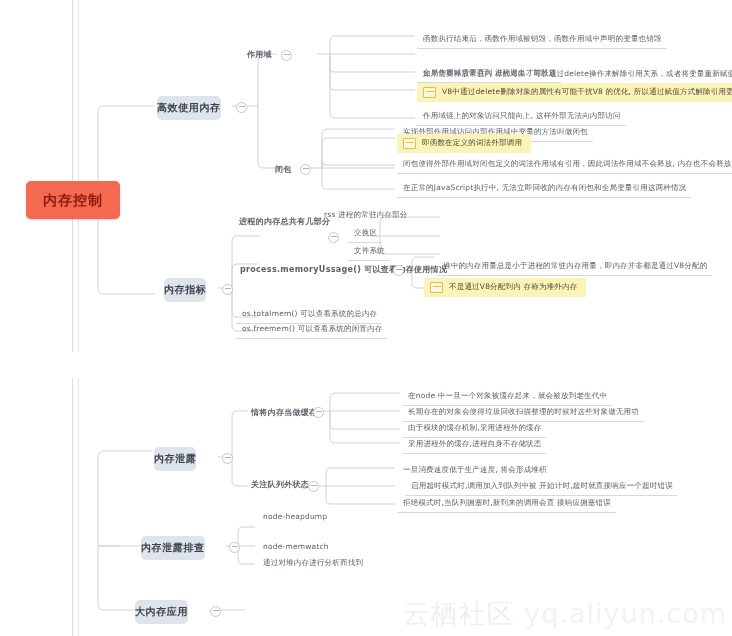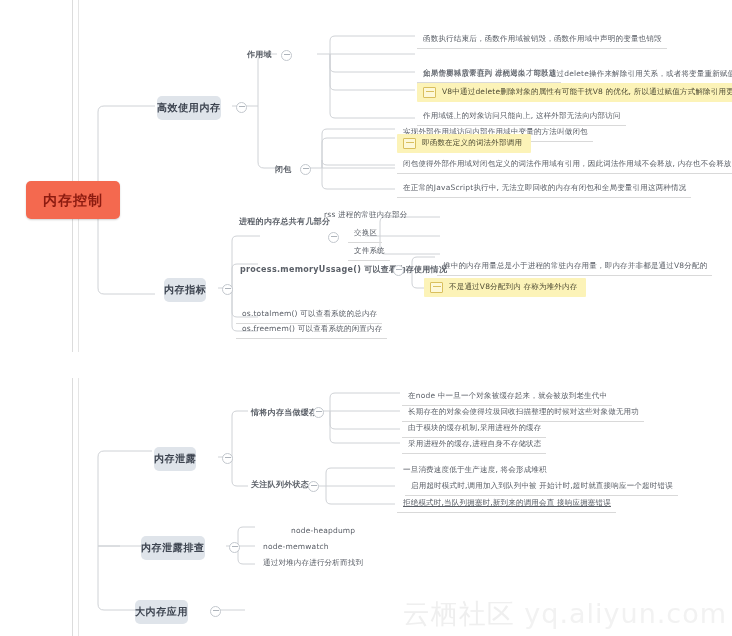--- a/index.html
+++ b/index.html
@@ -334,30 +334,30 @@
     <span>关注队列外状态</span>
   </div>
   <div class="toggle" style="left:308px; top:481px;"></div>
 
   <div class="node leaf nb" style="left:397px; top:462px;">
     <span>一旦消费速度低于生产速度, 将会形成堆积</span>
   </div>
   <div class="node leaf" style="left:397px; top:478px;margin-left:8px;">
     <span>启用超时模式时,调用加入到队列中被 开始计时,超时就直接响应一个超时错误</span>
   </div>
-  <div class="node leaf" style="left:397px; top:495px;text-decoration:underline;">
+  <div class="node leaf" style="left:397px; top:495px;">
     <span>拒绝模式时,当队列拥塞时,新到来的调用会直 接响应拥塞错误</span>
   </div>
 
   <div class="node branch" style="left:141px; top:536px;">
     <span>内存泄露排查</span>
   </div>
   <div class="toggle" style="left:229px; top:542px;"></div>
 
-  <div class="node leaf nb" style="left:257px; top:523px;margin-left:28px;">
+  <div class="node leaf nb" style="left:257px; top:509px;">
     <span>node-heapdump</span>
   </div>
   <div class="node leaf nb" style="left:257px; top:539px;">
     <span>node-memwatch</span>
   </div>
   <div class="node leaf nb" style="left:257px; top:555px;">
     <span>通过对堆内存进行分析而找到</span>
   </div>
 
   <div class="node branch" style="left:135px; top:600px;">

